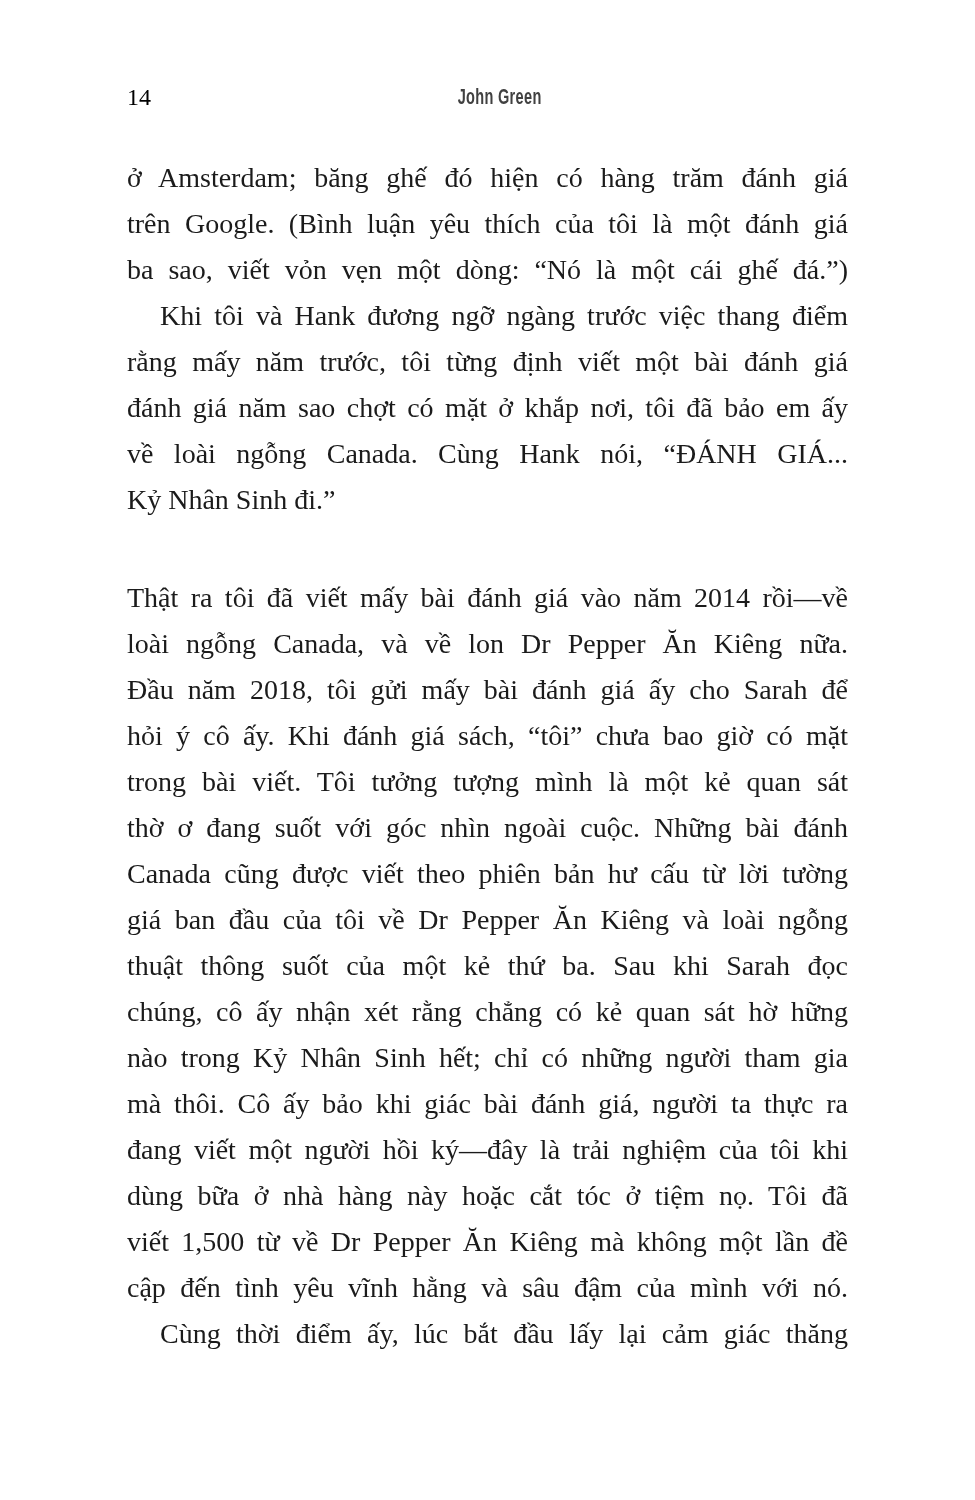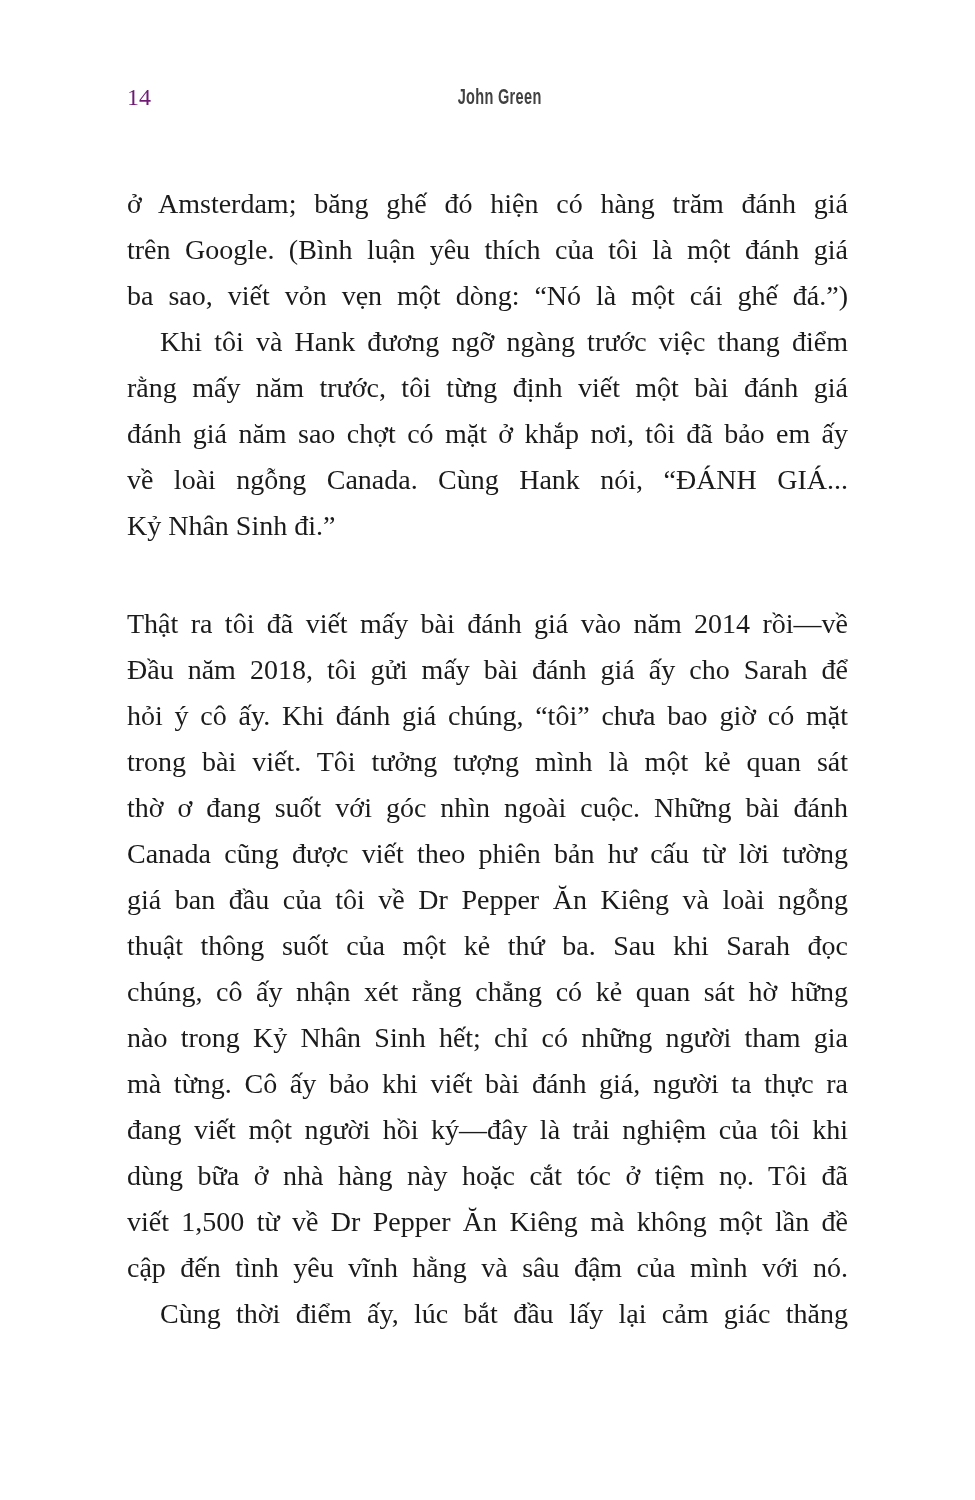--- a/index.html
+++ b/index.html
@@ -23,21 +23,21 @@
     right: 0;
     height: 26px;
   }
   .page-number {
     position: absolute;
     left: 127px;
     top: 0;
     font-family: "Liberation Serif", "DejaVu Serif", serif;
     font-size: 24px;
     line-height: 26px;
-    color: #701a75;
+    color: #000000;
   }
   .running-title {
     position: absolute;
     left: 0;
     right: 0;
     top: 0;
     text-align: center;
     line-height: 26px;
     padding-left: 25px;
   }
@@ -53,21 +53,20 @@
   }
   
   .page-body {
     position: absolute;
     top: 155px;
     left: 127px;
     width: 721px;
     font-size: 28px;
     line-height: 46px;
     color: #1b1b1b;
-    margin-top: 26px;
   }
   .paragraph { margin: 0; }
   .paragraph.section-break { margin-top: 52px; }
   .line {
     height: 46px;
     text-align: justify;
     text-align-last: left;
     white-space: normal;
     overflow: visible;
   }
@@ -94,30 +93,31 @@
       </div>
       <div class="paragraph">
         <div class="line just indent">Khi tôi và Hank đương ngỡ ngàng trước việc thang điểm</div>
         <div class="line just">rằng mấy năm trước, tôi từng định viết một bài đánh giá</div>
         <div class="line just">đánh giá năm sao chợt có mặt ở khắp nơi, tôi đã bảo em ấy</div>
         <div class="line just">về loài ngỗng Canada. Cùng Hank nói, “ĐÁNH GIÁ...</div>
         <div class="line">Kỷ Nhân Sinh đi.”</div>
       </div>
       <div class="paragraph section-break">
         <div class="line just">Thật ra tôi đã viết mấy bài đánh giá vào năm 2014 rồi—về</div>
+        <div class="line just">loài ngỗng Canada, và về lon Dr Pepper Ăn Kiêng nữa.</div>
         <div class="line just">Đầu năm 2018, tôi gửi mấy bài đánh giá ấy cho Sarah để</div>
-        <div class="line just">hỏi ý cô ấy. Khi đánh giá chúng, “tôi” chưa bao giờ có mặt</div>
+        <div class="line just">hỏi ý cô ấy. Khi đánh giá sách, “tôi” chưa bao giờ có mặt</div>
         <div class="line just">trong bài viết. Tôi tưởng tượng mình là một kẻ quan sát</div>
         <div class="line just">thờ ơ đang suốt với góc nhìn ngoài cuộc. Những bài đánh</div>
         <div class="line just">Canada cũng được viết theo phiên bản hư cấu từ lời tường</div>
         <div class="line just">giá ban đầu của tôi về Dr Pepper Ăn Kiêng và loài ngỗng</div>
         <div class="line just">thuật thông suốt của một kẻ thứ ba. Sau khi Sarah đọc</div>
         <div class="line just">chúng, cô ấy nhận xét rằng chẳng có kẻ quan sát hờ hững</div>
         <div class="line just">nào trong Kỷ Nhân Sinh hết; chỉ có những người tham gia</div>
-        <div class="line just">mà từng. Cô ấy bảo khi viết bài đánh giá, người ta thực ra</div>
+        <div class="line just">mà thôi. Cô ấy bảo khi giác bài đánh giá, người ta thực ra</div>
         <div class="line just">đang viết một người hồi ký—đây là trải nghiệm của tôi khi</div>
         <div class="line just">dùng bữa ở nhà hàng này hoặc cắt tóc ở tiệm nọ. Tôi đã</div>
         <div class="line just">viết 1,500 từ về Dr Pepper Ăn Kiêng mà không một lần đề</div>
         <div class="line just">cập đến tình yêu vĩnh hằng và sâu đậm của mình với nó.</div>
       </div>
       <div class="paragraph">
         <div class="line just indent">Cùng thời điểm ấy, lúc bắt đầu lấy lại cảm giác thăng</div>
       </div>
     </main>
 

